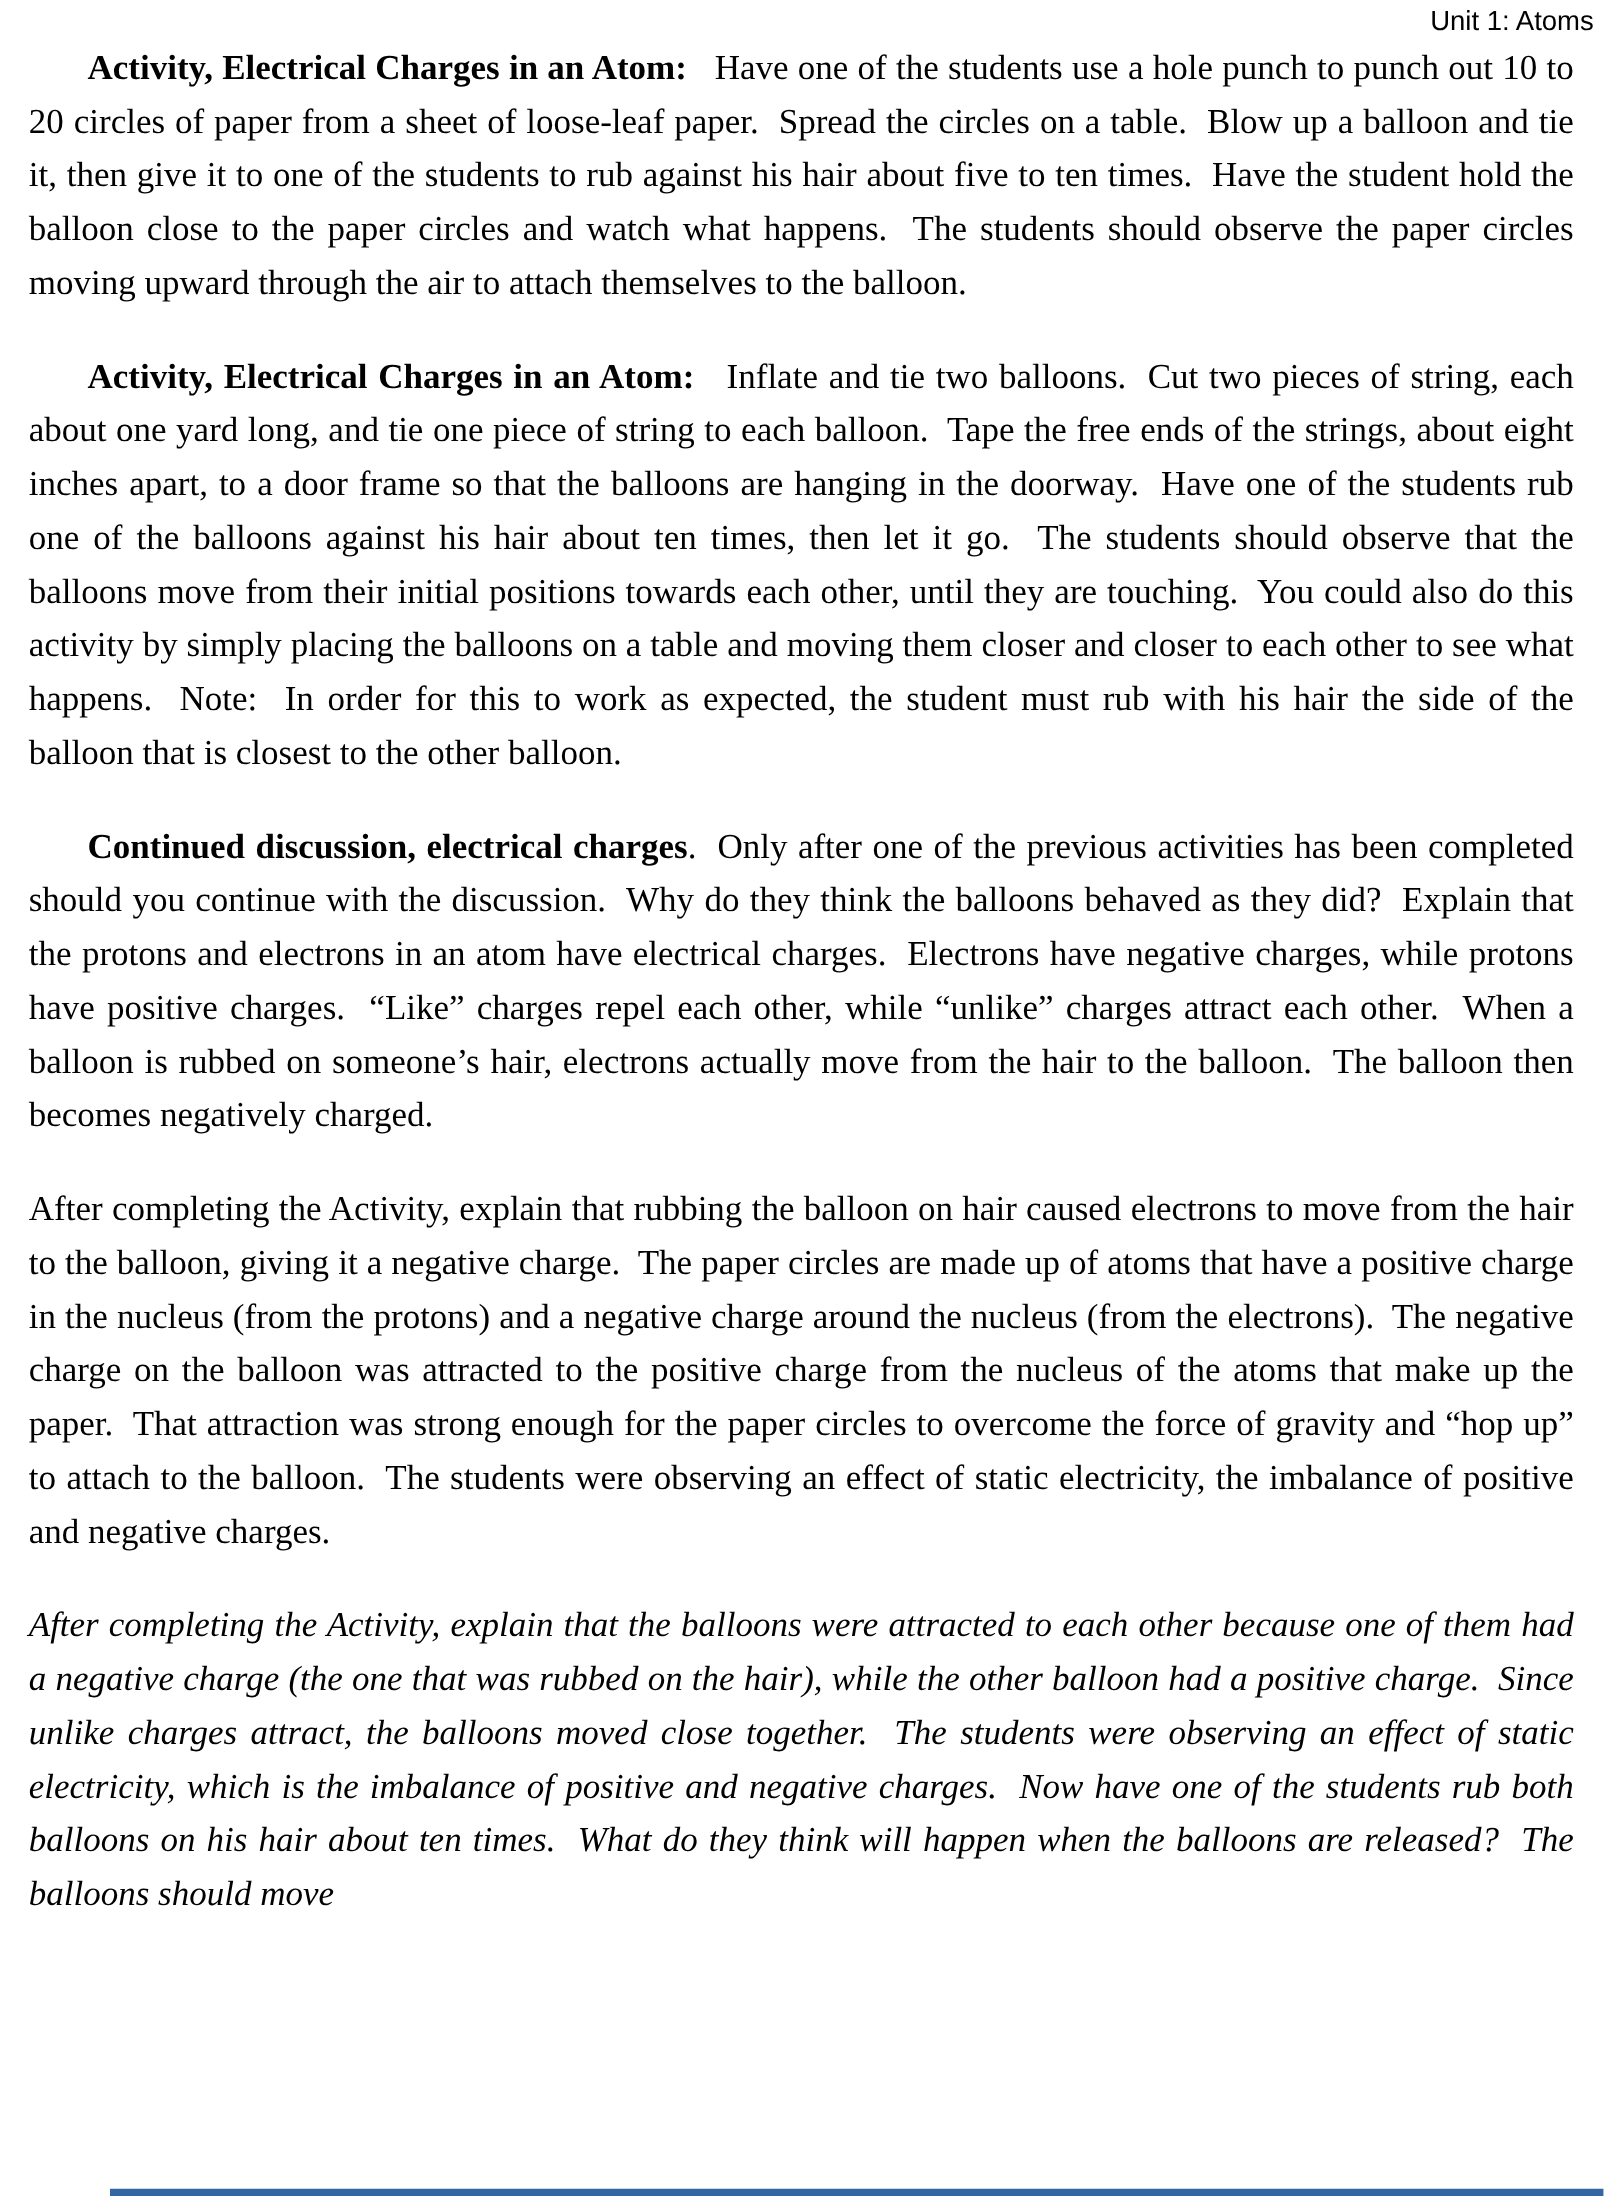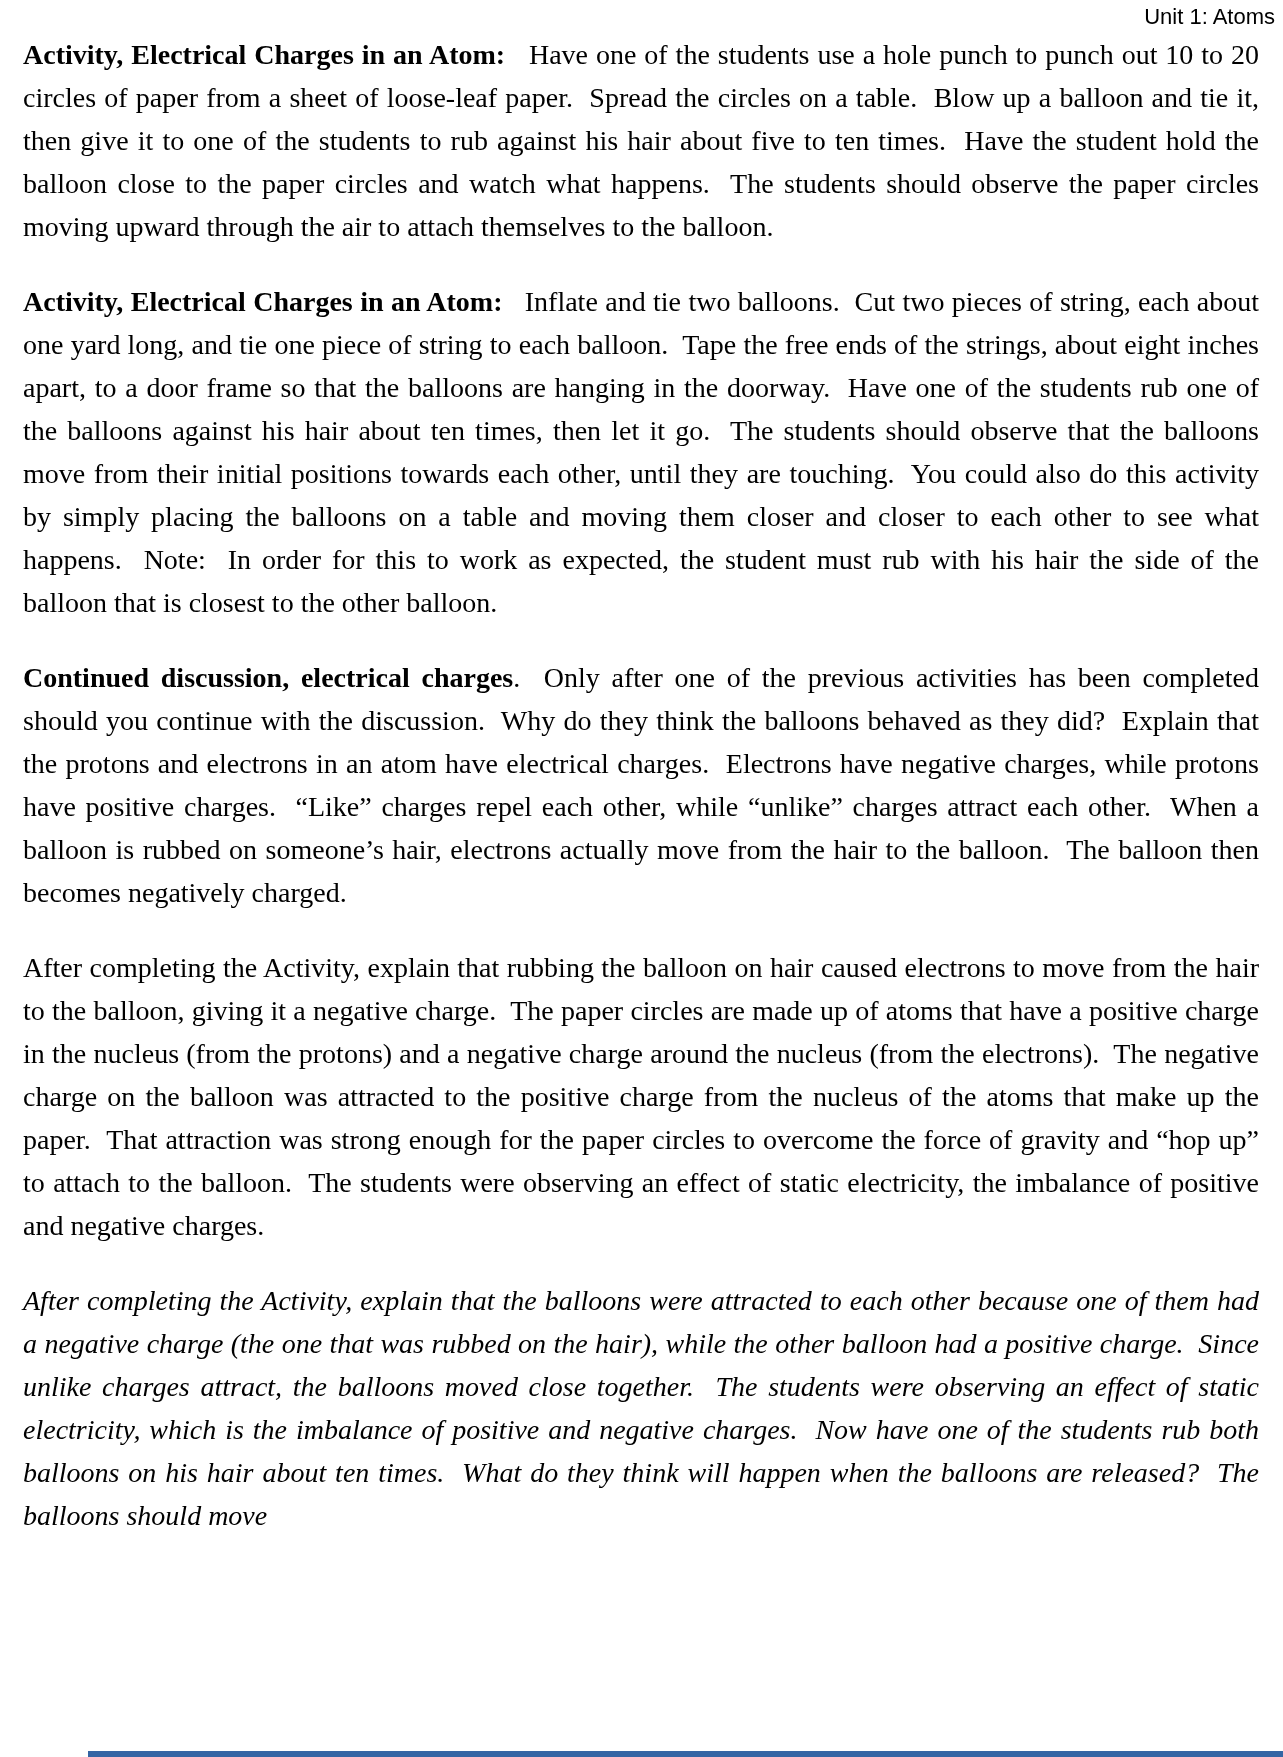--- a/index.html
+++ b/index.html
@@ -24,21 +24,21 @@
     padding: 3px 24px 0 23px;
     font-size: 28px;
     line-height: 43px;
   }
   .para {
     margin: 0 0 32px 0;
     text-align: justify;
     hyphens: none;
   }
   .para:last-child { margin-bottom: 0; font-style: italic; }
-  .para strong { font-weight: bold; }
+  .para strong { font-weight: bold; margin-left: 47px; }
   .bottom-bar {
     position: absolute;
     left: 88px;
     right: 0;
     bottom: 0;
     height: 6px;
   }
 </style>
 </head>
 <body>

